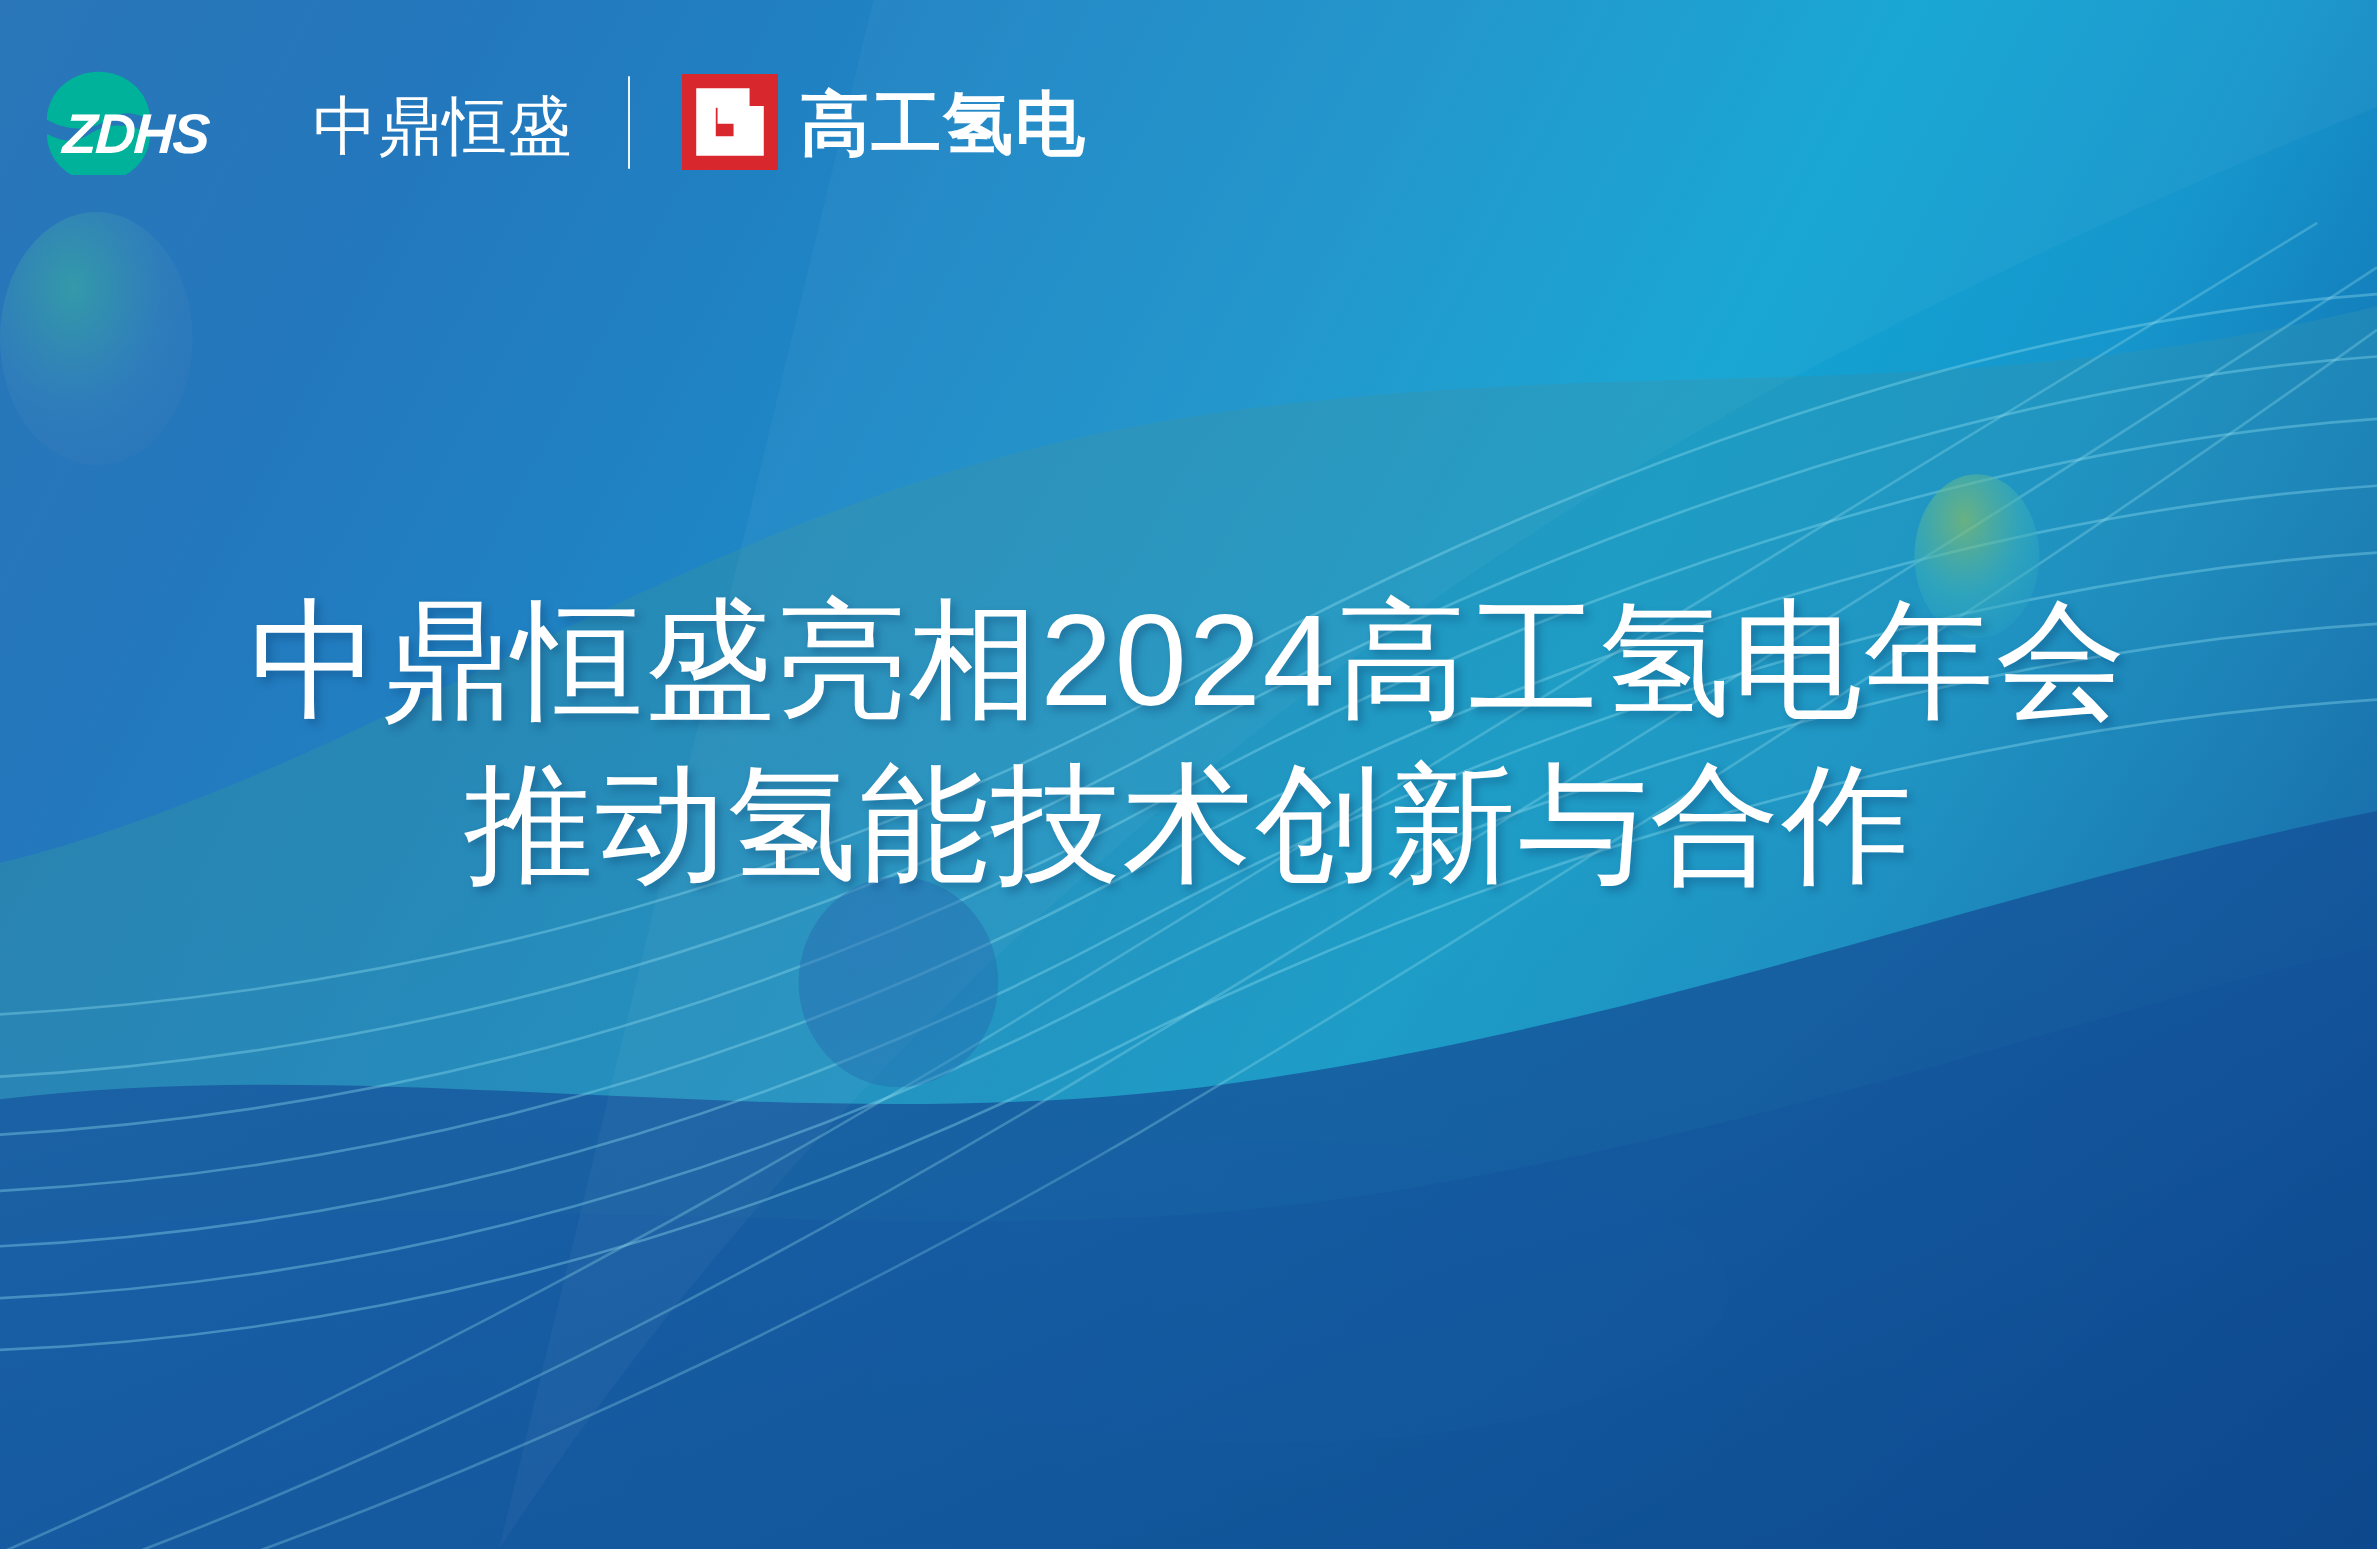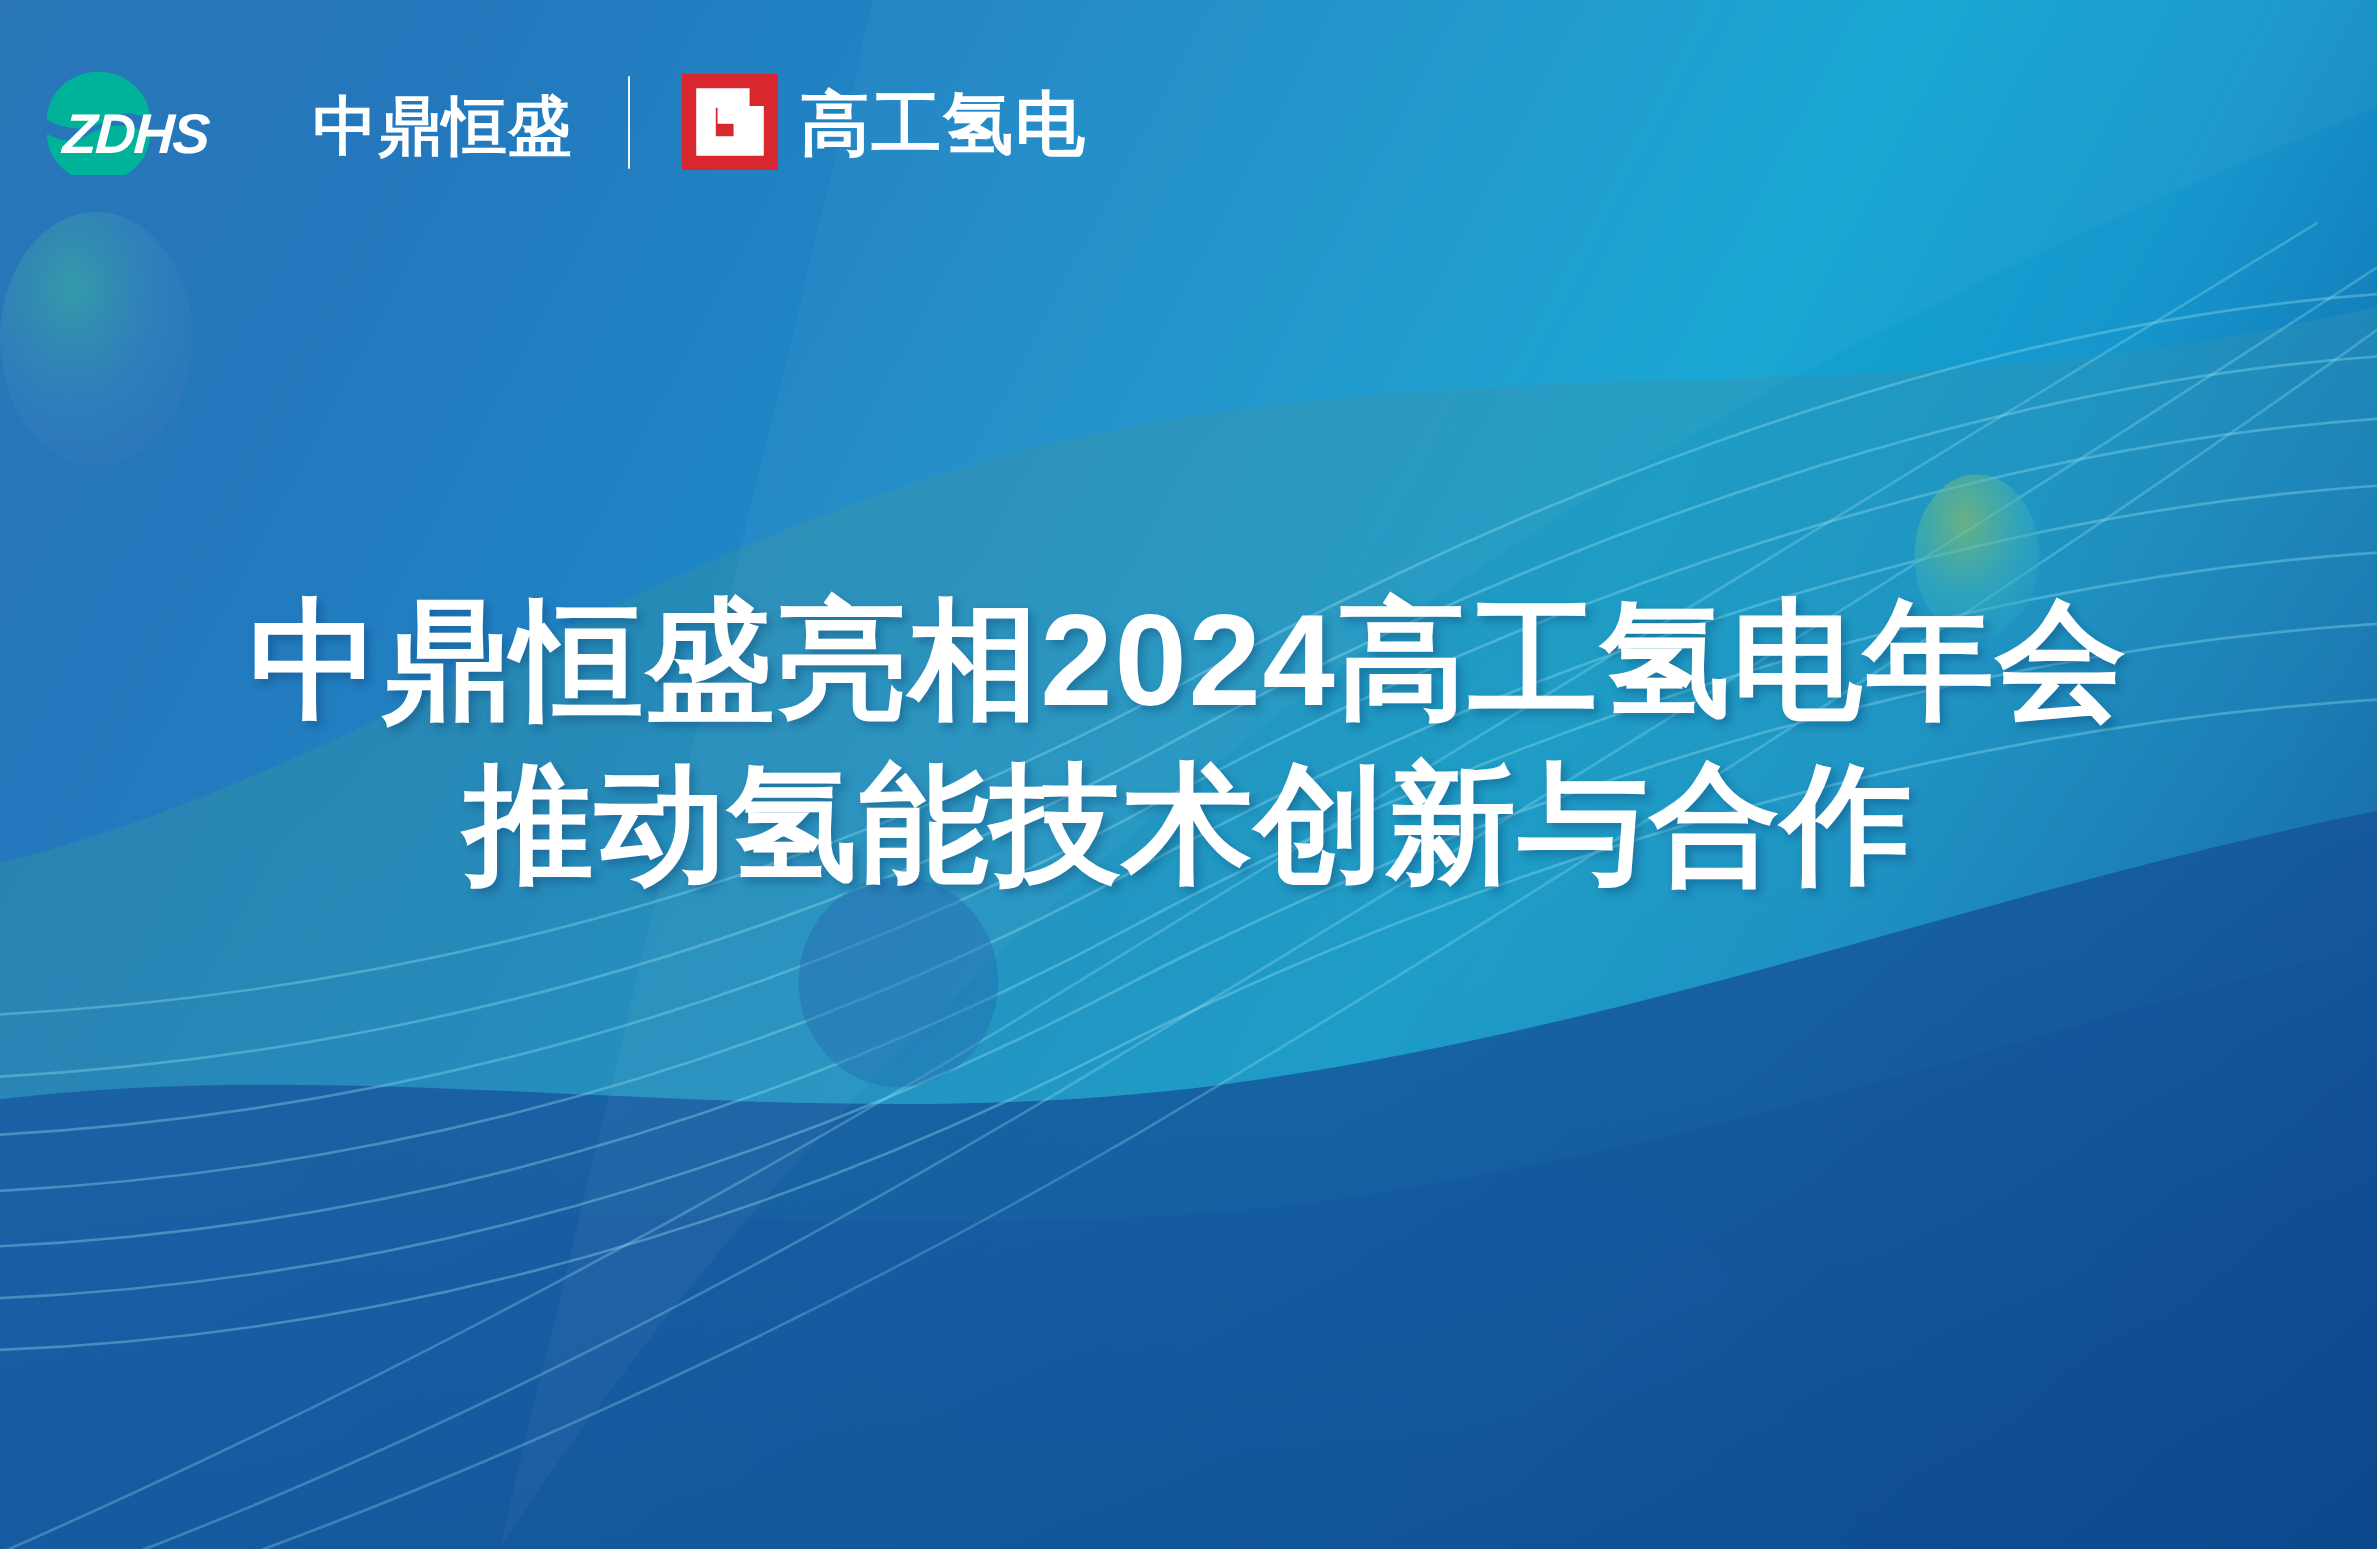--- a/index.html
+++ b/index.html
@@ -74,21 +74,21 @@
     color: #ffffff;
     line-height: 1;
     font-family: "Liberation Sans", "DejaVu Sans", sans-serif;
     transform: skewX(-3deg);
     white-space: nowrap;
   }
 
   .zdhs-cn {
     margin-left: 159px;
     font-size: 64px;
-    font-weight: 700;
+    font-weight: 400;
     color: #ffffff;
     letter-spacing: 0.9px;
     line-height: 1;
     white-space: nowrap;
     position: relative;
     top: 3.6px;
   }
 
   .logo-divider {
     width: 2.7px;
@@ -125,21 +125,21 @@
     left: 0;
     right: 0;
     top: 579px;
     z-index: 14;
     text-align: center;
     padding: 0 53px;
     box-sizing: border-box;
   }
   .headline-line {
     color: #ffffff;
-    font-weight: 700;
+    font-weight: 400;
     font-size: 130px;
     line-height: 1.26;
     letter-spacing: 1.8px;
     text-shadow: 4.5px 5.3px 9px rgba(10,50,95,0.32);
     white-space: nowrap;
   }
 </style>
 </head>
 <body>
 

